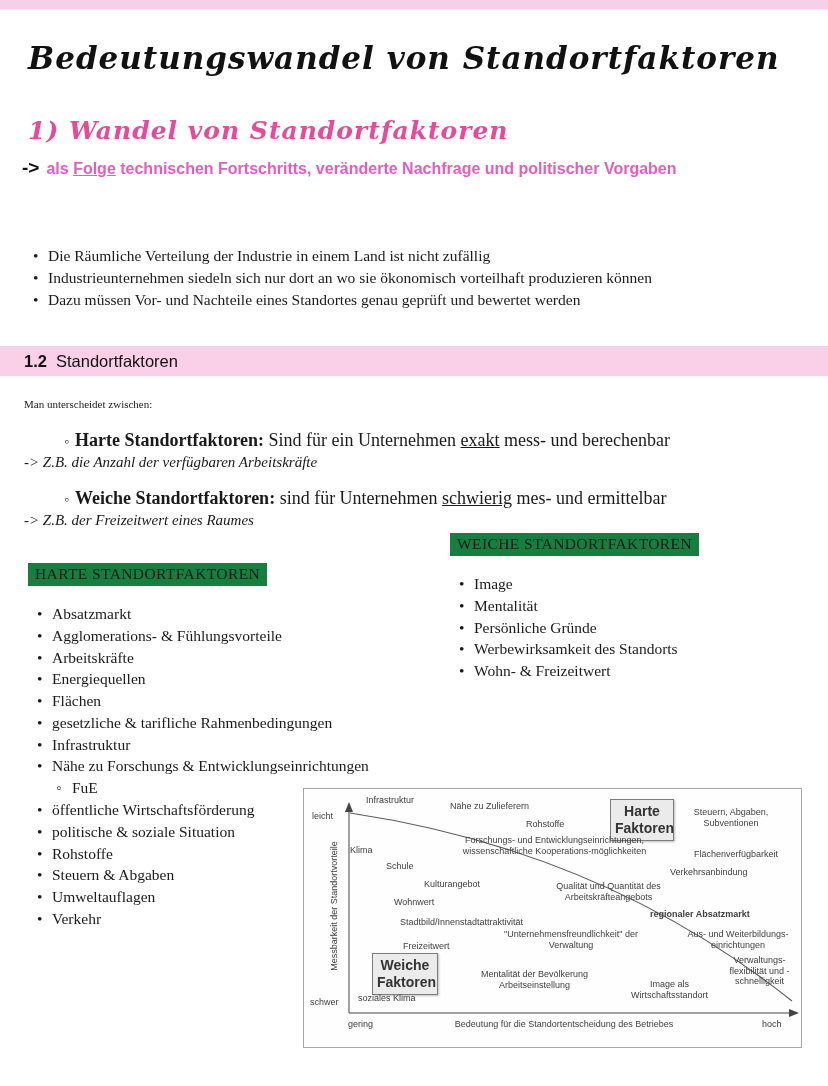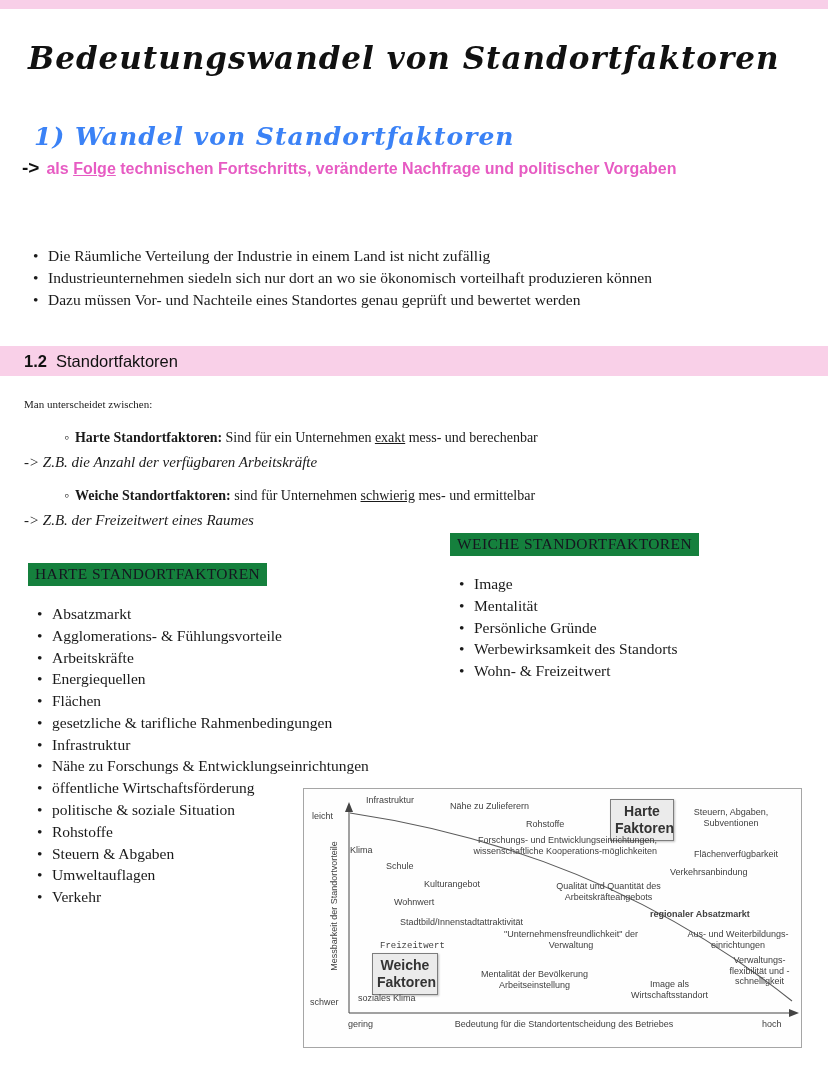--- a/index.html
+++ b/index.html
@@ -9,23 +9,23 @@
     font-family:"Liberation Serif", serif;
   }
   .top-strip { position:absolute; left:0; top:0; width:828px; height:9px; background:#f8cfe8; }
 
   .script-title {
     position:absolute; left:28px; top:40px; margin:0;
     font-family:"DejaVu Serif", serif; font-style:italic; font-weight:600;
     font-size:31px; letter-spacing:1px; color:#111;
   }
   .script-sub {
-    position:absolute; left:28px; top:116px; margin:6px;
+    position:absolute; left:28px; top:116px; margin:0;
     font-family:"DejaVu Serif", serif; font-style:italic; font-weight:600;
-    font-size:25px; letter-spacing:1px; color:#3b82f6;
+    font-size:25px; letter-spacing:1px; color:#ec4899;
   }
   .lead {
     position:absolute; left:22px; top:157px; margin:0;
     font-family:"Liberation Sans", sans-serif; font-weight:bold; font-size:16px;
   }
   .lead .arrow { color:#111; font-size:19px; margin-right:7px; }
   .lead .pink { color:#e75cc3; }
   .u { text-decoration:underline; }
 
   .section-bar {
@@ -40,21 +40,21 @@
   ul.bullets { list-style:none; margin:0; padding:0; }
   ul.bullets li { position:relative; padding-left:16px; margin-bottom:3.5px; font-size:15.5px; line-height:1.18; }
   ul.bullets li::before { content:"\2022"; position:absolute; left:1px; top:0; }
   ul.bullets li.sub { padding-left:36px; margin-top:1px; }
   ul.bullets li.sub::before { content:"\25E6"; left:20px; }
 
   #bullets11 { position:absolute; left:32px; top:247px; width:760px; }
 
   .intro { position:absolute; left:24px; top:398px; margin:0; font-size:11px; }
 
-  .def { position:absolute; left:64px; margin:0; font-size:14px; }
+  .def { position:absolute; left:64px; margin:0; font-size:18px; }
   .def::before { content:"\25E6"; margin-right:6px; font-size:14px; }
   .def .def-label { font-weight:bold; }
   .example { position:absolute; left:24px; margin:0; font-style:italic; font-size:15px; }
 
   .col { position:absolute; }
   #col-soft { left:450px; top:533px; }
   #col-hard { left:28px; top:563px; }
   .col-heading {
     display:inline-block; background:#15803d; padding:2px 7px 3px 7px;
     font-size:15.5px; letter-spacing:.4px; color:#15151f;
@@ -128,20 +128,21 @@
     <span class="col-heading">HARTE STANDORTFAKTOREN</span>
     <ul class="bullets">
       <li>Absatzmarkt</li>
       <li>Agglomerations- &amp; Fühlungsvorteile</li>
       <li>Arbeitskräfte</li>
       <li>Energiequellen</li>
       <li>Flächen</li>
       <li>gesetzliche &amp; tarifliche Rahmenbedingungen</li>
       <li>Infrastruktur</li>
       <li>Nähe zu Forschungs &amp; Entwicklungseinrichtungen</li>
+      <li class="sub">FuE</li>
       <li>öffentliche Wirtschaftsförderung</li>
       <li>politische &amp; soziale Situation</li>
       <li>Rohstoffe</li>
       <li>Steuern &amp; Abgaben</li>
       <li>Umweltauflagen</li>
       <li>Verkehr</li>
     </ul>
   </div>
 
   <div class="figure">
@@ -161,31 +162,31 @@
     <span class="lbl nw" style="left:458px; top:230px;">hoch</span>
 
     <span class="factor-box" style="left:306px; top:10px; width:54px;">Harte Faktoren</span>
     <span class="factor-box" style="left:68px; top:164px; width:56px;">Weiche Faktoren</span>
 
     <span class="lbl nw" style="left:62px; top:6px;">Infrastruktur</span>
     <span class="lbl nw" style="left:146px; top:12px;">Nähe zu Zulieferern</span>
     <span class="lbl nw" style="left:222px; top:30px;">Rohstoffe</span>
     <span class="lbl" style="left:382px; top:18px; width:90px;">Steuern, Abgaben, Subventionen</span>
     <span class="lbl nw" style="left:46px; top:56px;">Klima</span>
-    <span class="lbl" style="left:148px; top:46px; width:205px;text-align:right;">Forschungs- und Entwicklungseinrichtungen, wissenschaftliche Kooperations-möglichkeiten</span>
+    <span class="lbl" style="left:148px; top:46px; width:205px;">Forschungs- und Entwicklungseinrichtungen, wissenschaftliche Kooperations-möglichkeiten</span>
     <span class="lbl nw" style="left:390px; top:60px;">Flächenverfügbarkeit</span>
     <span class="lbl nw" style="left:82px; top:72px;">Schule</span>
     <span class="lbl nw" style="left:366px; top:78px;">Verkehrsanbindung</span>
     <span class="lbl nw" style="left:120px; top:90px;">Kulturangebot</span>
     <span class="lbl" style="left:242px; top:92px; width:125px;">Qualität und Quantität des Arbeitskräfteangebots</span>
     <span class="lbl nw" style="left:90px; top:108px;">Wohnwert</span>
     <span class="lbl nw" style="left:346px; top:120px;font-weight:bold;">regionaler Absatzmarkt</span>
     <span class="lbl nw" style="left:96px; top:128px;">Stadtbild/Innenstadtattraktivität</span>
     <span class="lbl" style="left:192px; top:140px; width:150px;">"Unternehmensfreundlichkeit" der Verwaltung</span>
     <span class="lbl" style="left:378px; top:140px; width:112px;">Aus- und Weiterbildungs-einrichtungen</span>
-    <span class="lbl nw" style="left:76px; top:152px;font-family:Liberation Mono, monospace;">Freizeitwert</span>
+    <span class="lbl nw" style="left:99px; top:152px;">Freizeitwert</span>
     <span class="lbl" style="left:158px; top:180px; width:145px;">Mentalität der Bevölkerung Arbeitseinstellung</span>
     <span class="lbl" style="left:418px; top:166px; width:75px;">Verwaltungs-flexibilität und -schnelligkeit</span>
     <span class="lbl" style="left:318px; top:190px; width:95px;">Image als Wirtschaftsstandort</span>
     <span class="lbl nw" style="left:54px; top:204px;">soziales Klima</span>
   </div>
 
 </div>
 
 </body></html>

